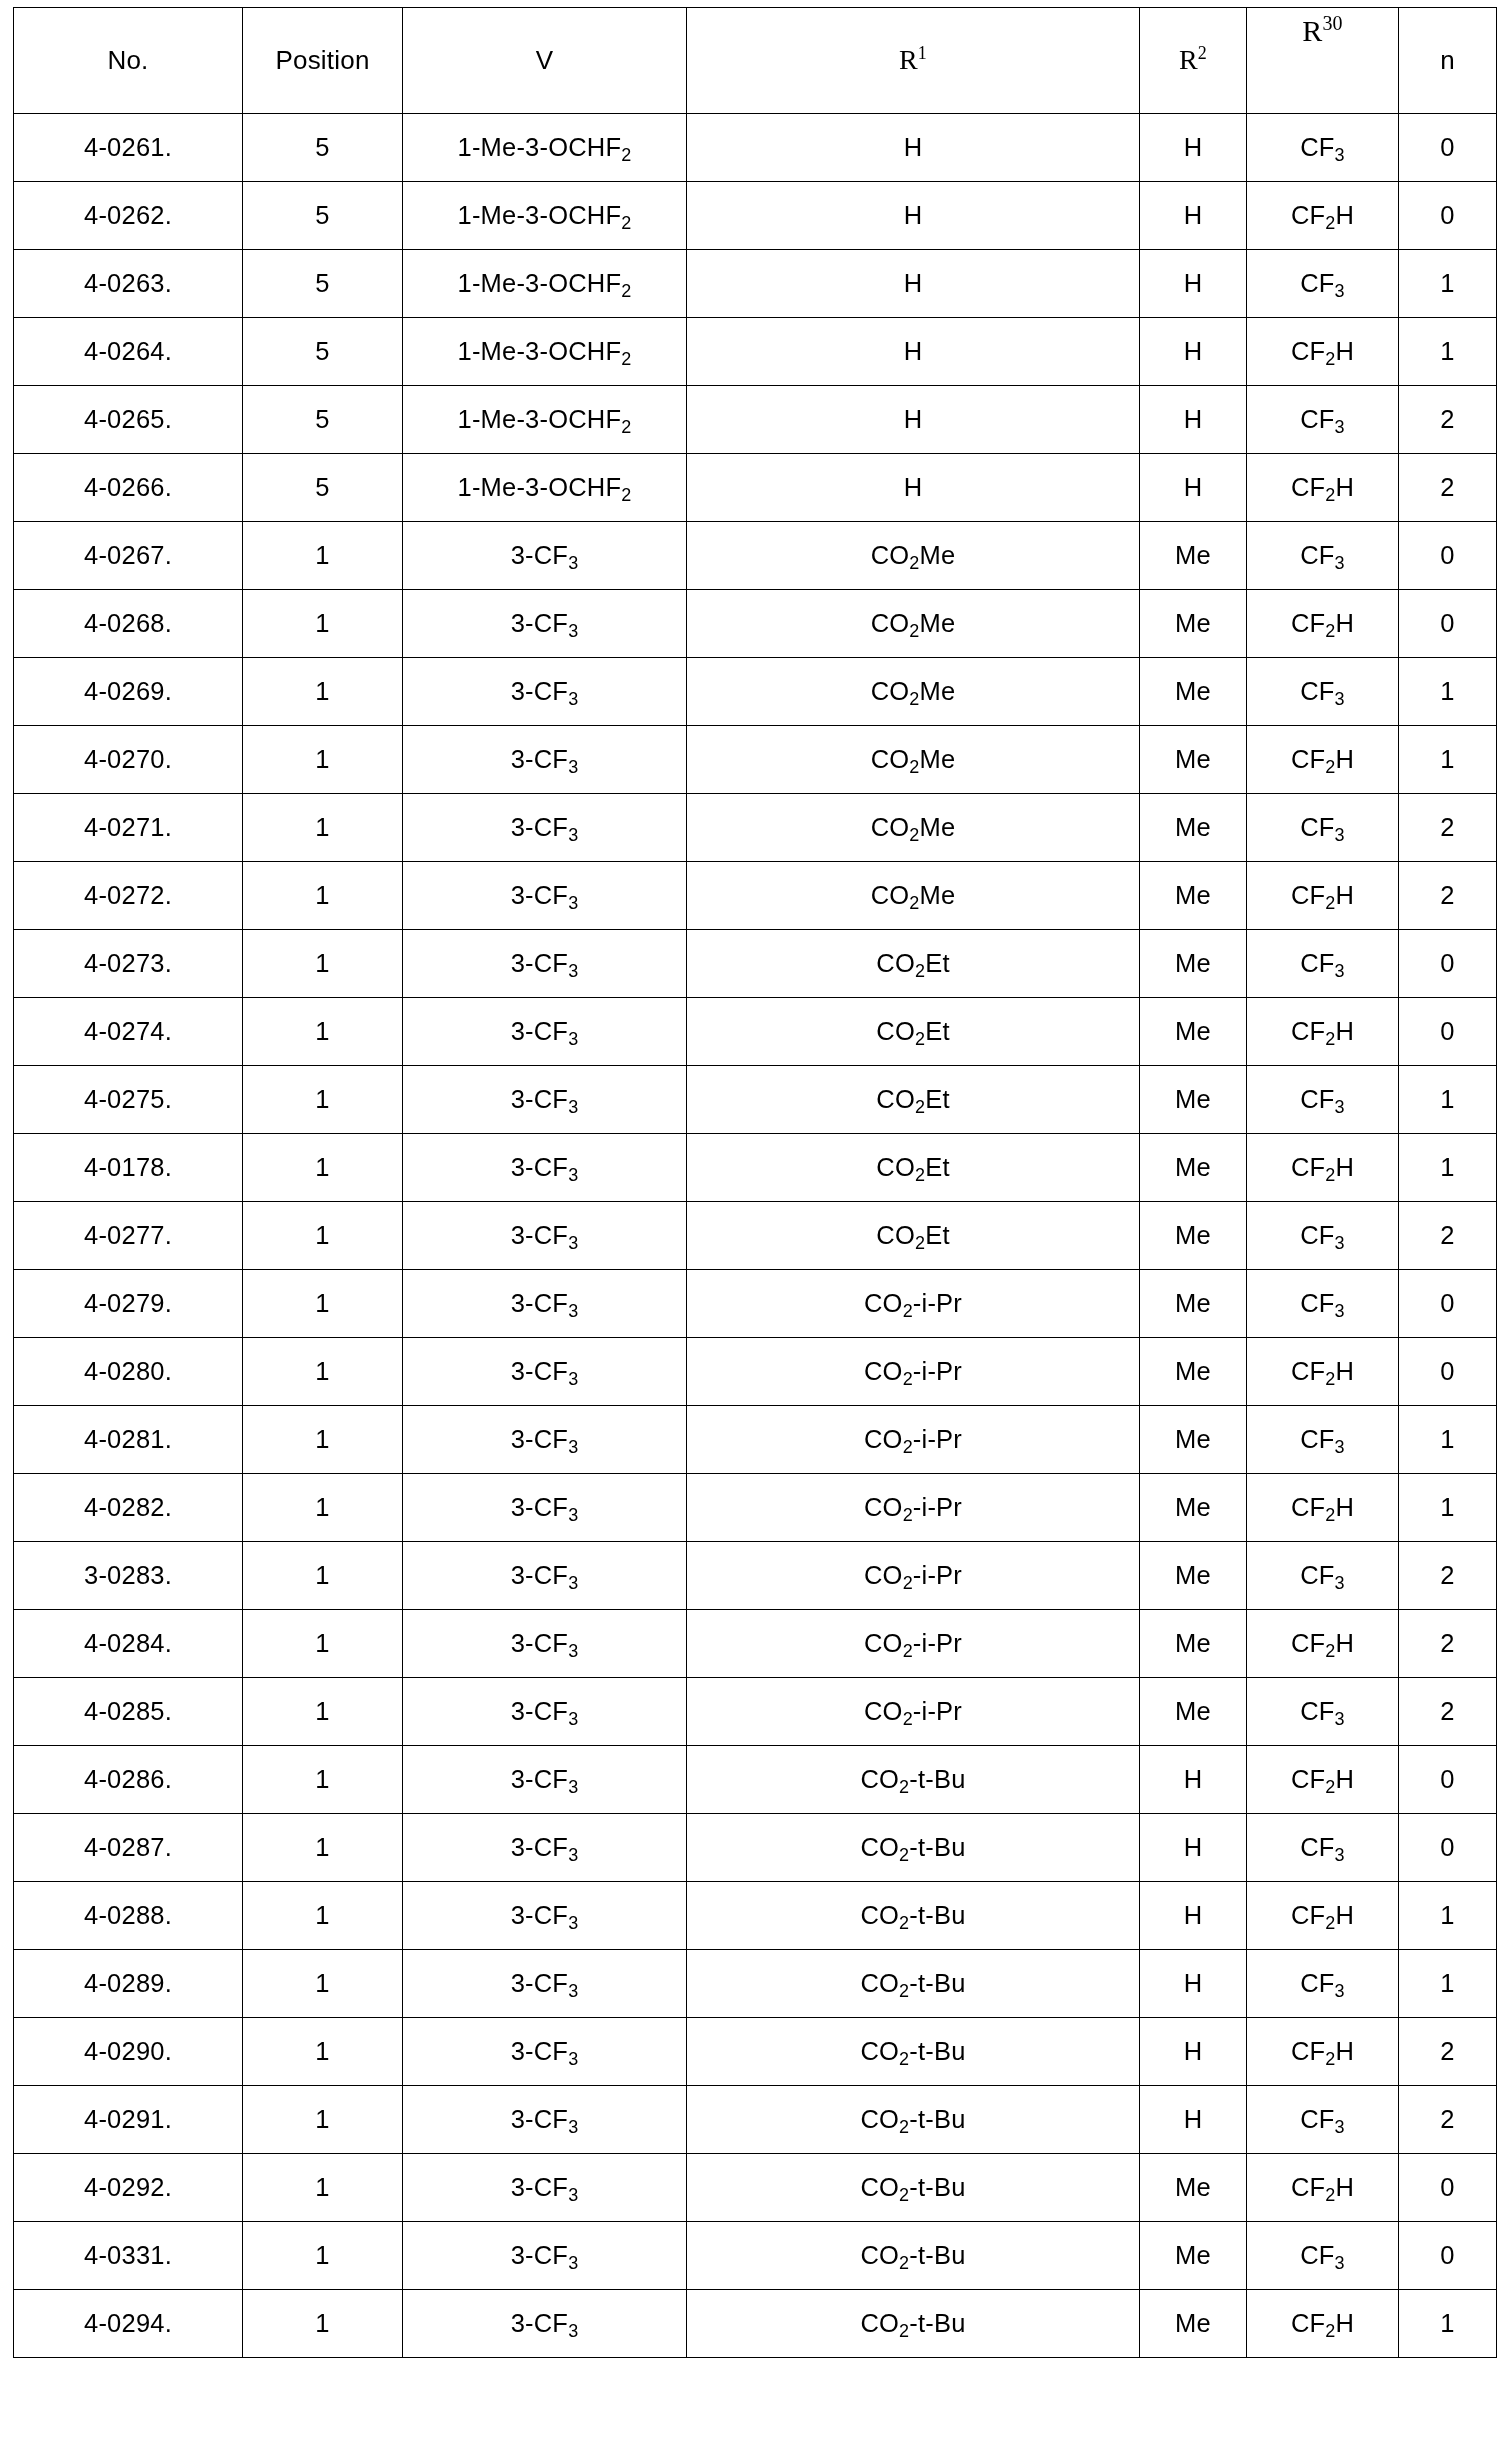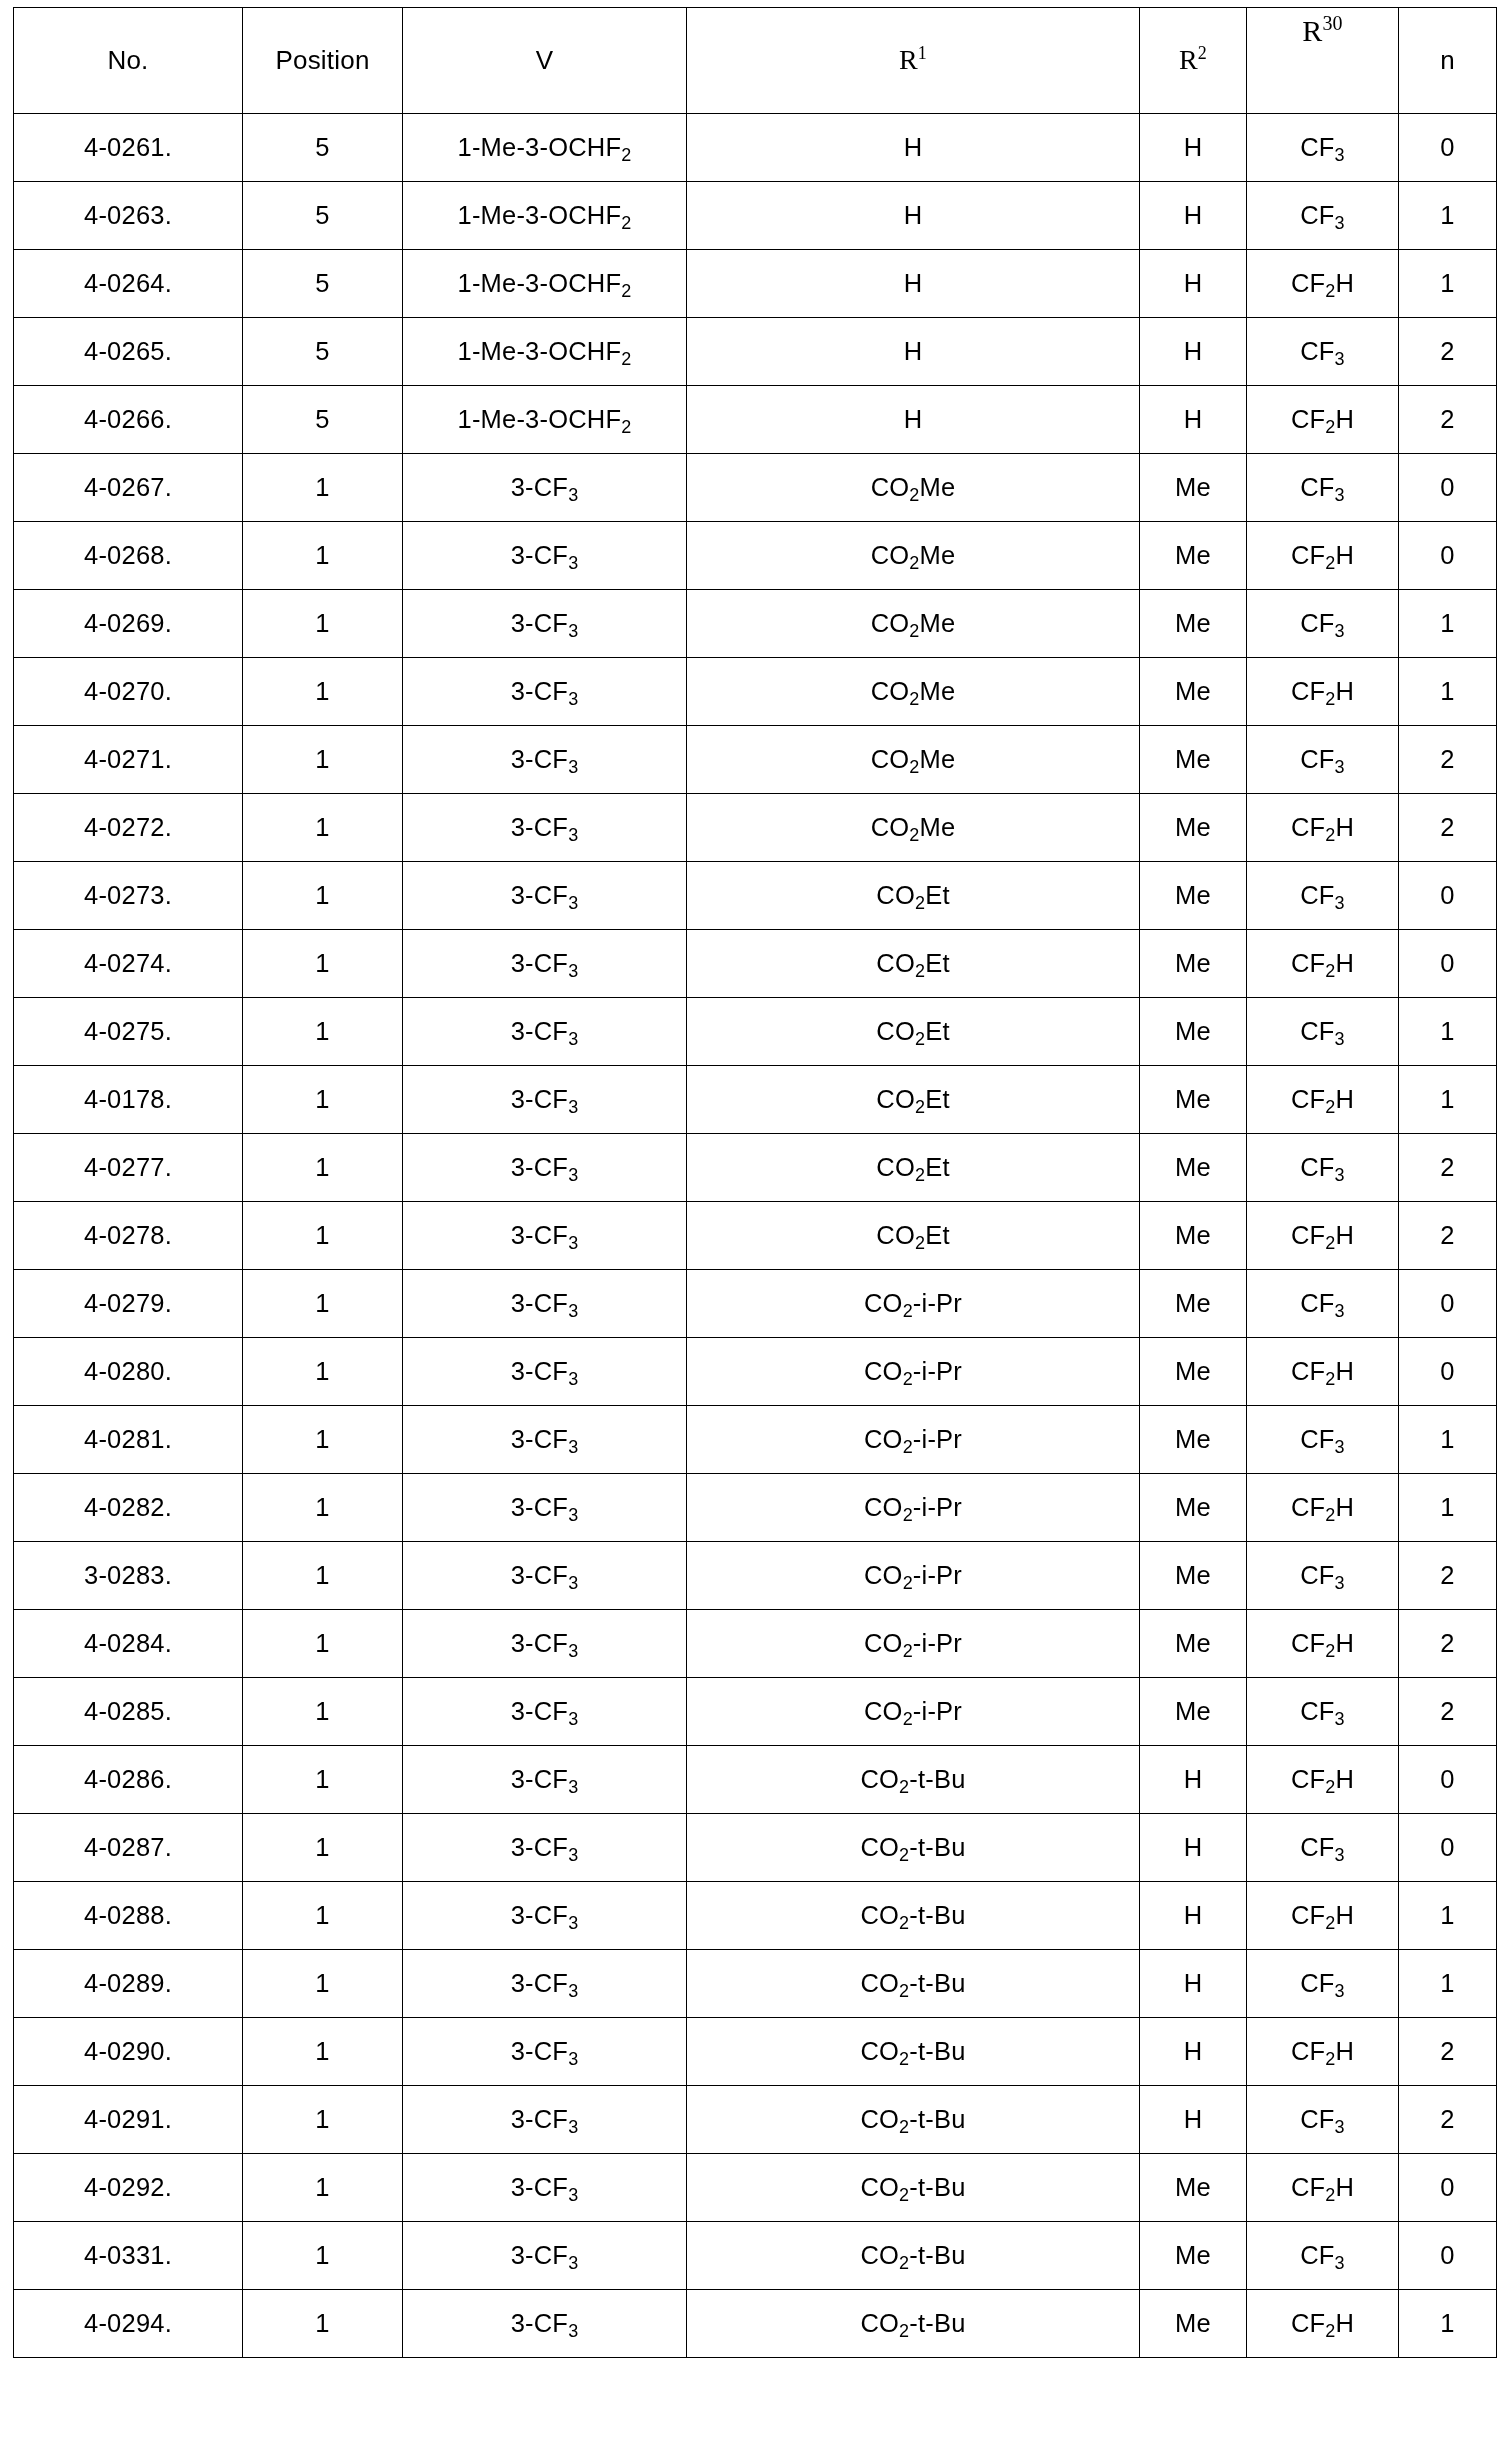--- a/index.html
+++ b/index.html
@@ -112,20 +112,29 @@
         <tr>
           <td class="cell-no"><span class="nowrap cell-sub">4-0261.</span></td>
           <td><span class="nowrap cell-sub">5</span></td>
           <td><span class="nowrap cell-sub">1-Me-3-OCHF<sub>2</sub></span></td>
           <td><span class="nowrap cell-sub">H</span></td>
           <td><span class="nowrap cell-sub">H</span></td>
           <td><span class="nowrap cell-sub">CF<sub>3</sub></span></td>
           <td><span class="nowrap cell-sub">0</span></td>
         </tr>
         <tr>
+          <td class="cell-no"><span class="nowrap cell-sub">4-0262.</span></td>
+          <td><span class="nowrap cell-sub">5</span></td>
+          <td><span class="nowrap cell-sub">1-Me-3-OCHF<sub>2</sub></span></td>
+          <td><span class="nowrap cell-sub">H</span></td>
+          <td><span class="nowrap cell-sub">H</span></td>
+          <td><span class="nowrap cell-sub">CF<sub>2</sub>H</span></td>
+          <td><span class="nowrap cell-sub">0</span></td>
+        </tr>
+        <tr>
           <td class="cell-no"><span class="nowrap cell-sub">4-0263.</span></td>
           <td><span class="nowrap cell-sub">5</span></td>
           <td><span class="nowrap cell-sub">1-Me-3-OCHF<sub>2</sub></span></td>
           <td><span class="nowrap cell-sub">H</span></td>
           <td><span class="nowrap cell-sub">H</span></td>
           <td><span class="nowrap cell-sub">CF<sub>3</sub></span></td>
           <td><span class="nowrap cell-sub">1</span></td>
         </tr>
         <tr>
           <td class="cell-no"><span class="nowrap cell-sub">4-0264.</span></td>
@@ -244,29 +253,20 @@
           <td><span class="nowrap cell-sub">CF<sub>2</sub>H</span></td>
           <td><span class="nowrap cell-sub">1</span></td>
         </tr>
         <tr>
           <td class="cell-no"><span class="nowrap cell-sub">4-0277.</span></td>
           <td><span class="nowrap cell-sub">1</span></td>
           <td><span class="nowrap cell-sub">3-CF<sub>3</sub></span></td>
           <td><span class="nowrap cell-sub">CO<sub>2</sub>Et</span></td>
           <td><span class="nowrap cell-sub">Me</span></td>
           <td><span class="nowrap cell-sub">CF<sub>3</sub></span></td>
-          <td><span class="nowrap cell-sub">2</span></td>
-        </tr>
-        <tr>
-          <td class="cell-no"><span class="nowrap cell-sub">4-0278.</span></td>
-          <td><span class="nowrap cell-sub">1</span></td>
-          <td><span class="nowrap cell-sub">3-CF<sub>3</sub></span></td>
-          <td><span class="nowrap cell-sub">CO<sub>2</sub>Et</span></td>
-          <td><span class="nowrap cell-sub">Me</span></td>
-          <td><span class="nowrap cell-sub">CF<sub>2</sub>H</span></td>
           <td><span class="nowrap cell-sub">2</span></td>
         </tr>
         <tr>
           <td class="cell-no"><span class="nowrap cell-sub">4-0279.</span></td>
           <td><span class="nowrap cell-sub">1</span></td>
           <td><span class="nowrap cell-sub">3-CF<sub>3</sub></span></td>
           <td><span class="nowrap cell-sub">CO<sub>2</sub>-i-Pr</span></td>
           <td><span class="nowrap cell-sub">Me</span></td>
           <td><span class="nowrap cell-sub">CF<sub>3</sub></span></td>
           <td><span class="nowrap cell-sub">0</span></td>

